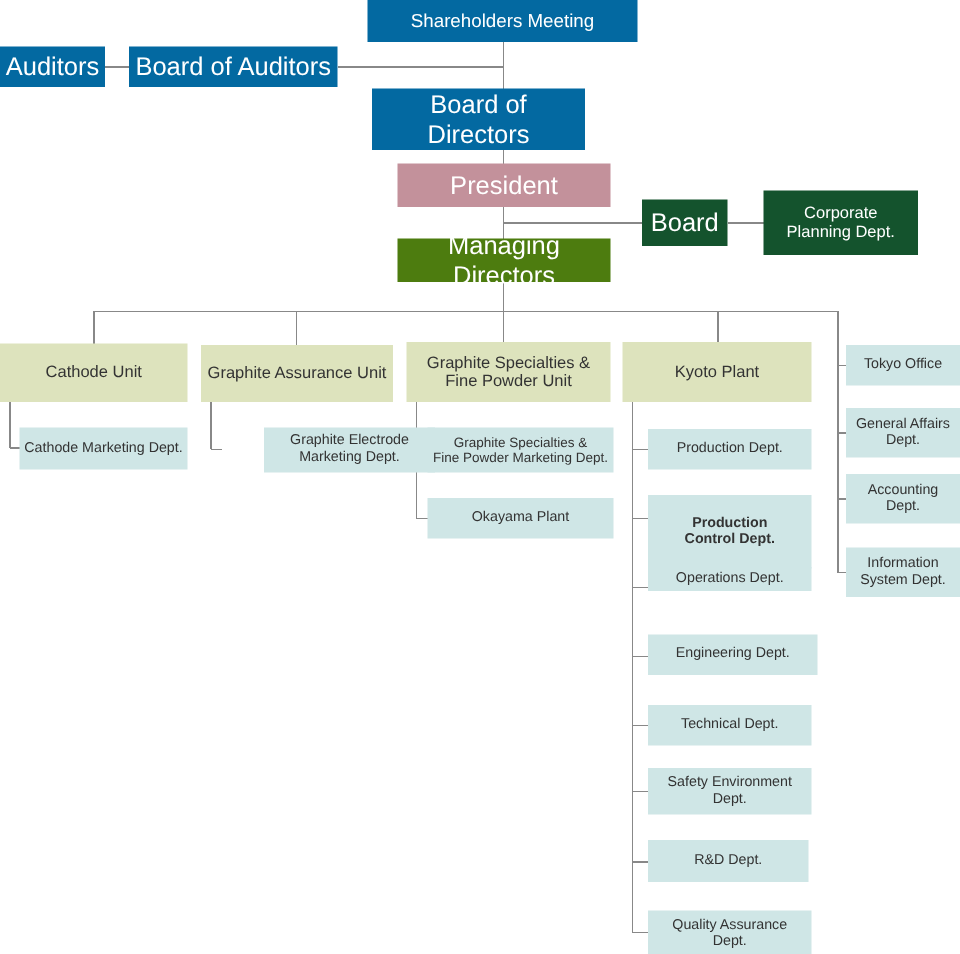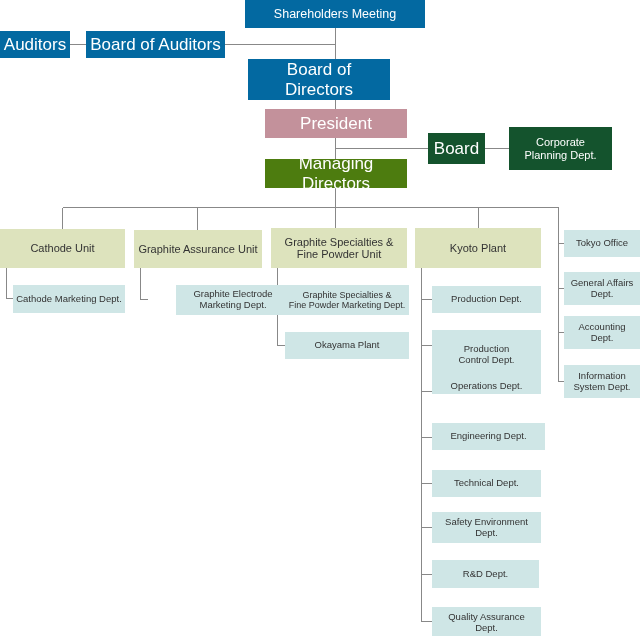--- a/index.html
+++ b/index.html
@@ -175,21 +175,21 @@
     <span>Okayama Plant</span>
   </div>
 
   <div class="node t-green s-md" style="left:415px; top:228px; width:126px; height:40px;">
     <span>Kyoto Plant</span>
   </div>
 
   <div class="node t-lightblue s-sm" style="left:432px; top:286px; width:109px; height:27px;">
     <span>Production Dept.</span>
   </div>
-  <div class="node t-lightblue s-sm" style="left:432px; top:330px; width:109px; height:49px;">
+  <div class="node t-lightblue s-sm" style="left:432px; top:330px; width:109px; height:49px;font-weight:bold;">
     <span>Production
 Control Dept.</span>
   </div>
   <div class="node t-lightblue s-sm" style="left:432px; top:378px; width:109px; height:16px;">
     <span>Operations Dept.</span>
   </div>
   <div class="node t-lightblue s-sm" style="left:432px; top:423px; width:113px; height:27px;">
     <span>Engineering Dept.</span>
   </div>
   <div class="node t-lightblue s-sm" style="left:432px; top:470px; width:109px; height:27px;">

